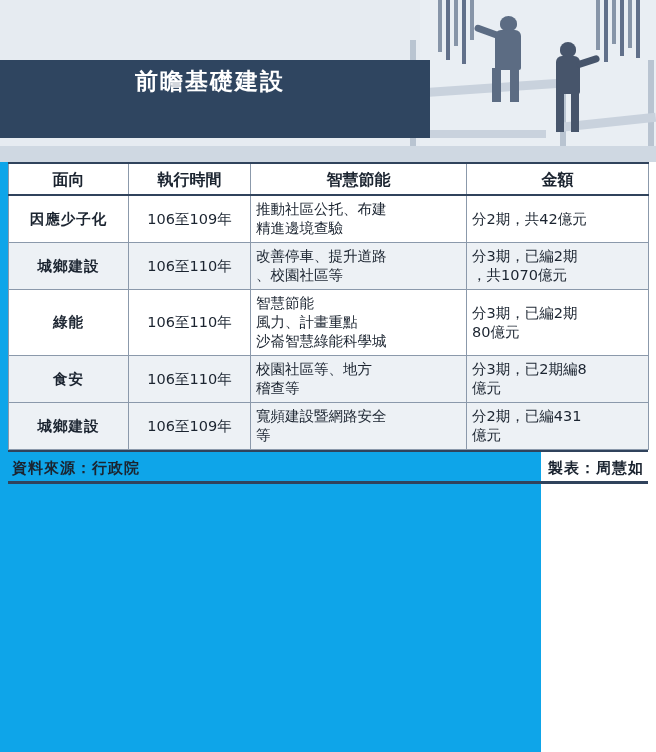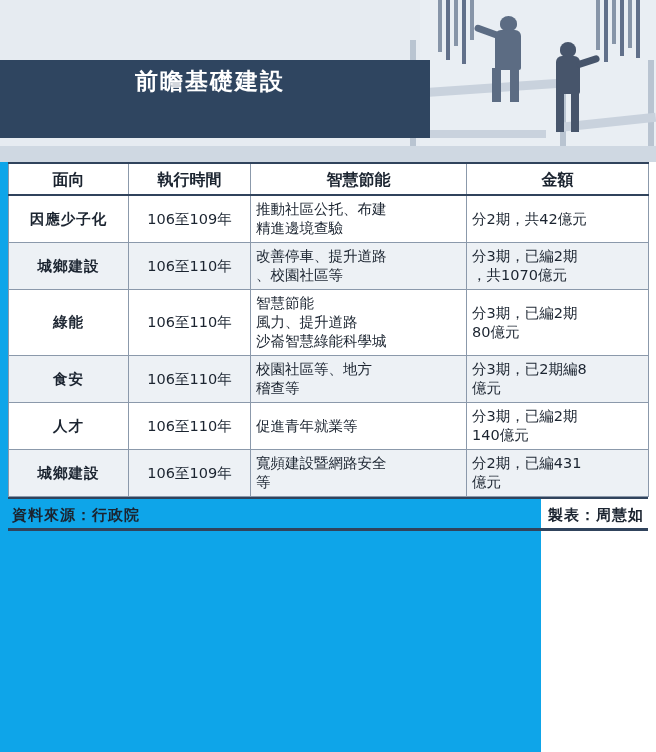--- a/index.html
+++ b/index.html
@@ -252,21 +252,21 @@
           </td>
         </tr>
 
 
 
         <tr>
           <td class="aspect">綠能</td>
           <td class="period">106至110年</td>
           <td class="focus">
             <span class="line">智慧節能</span>
-            <span class="line">風力、提升道路</span>
+            <span class="line">風力、計畫重點</span>
             <span class="line">沙崙智慧綠能科學城</span>
           </td>
           <td class="amount">
             <span class="line">分3期，已編2期</span>
             <span class="line">80億元</span>
           </td>
         </tr>
 
         <tr class="alt">
           <td class="aspect">食安</td>
@@ -274,31 +274,20 @@
           <td class="focus">
             <span class="line">校園社區等、地方</span>
             <span class="line">稽查等</span>
           </td>
           <td class="amount">
             <span class="line">分3期，已2期編8</span>
             <span class="line">億元</span>
           </td>
         </tr>
 
-        <tr>
-          <td class="aspect">人才</td>
-          <td class="period">106至110年</td>
-          <td class="focus">
-            <span class="line">促進青年就業等</span>
-          </td>
-          <td class="amount">
-            <span class="line">分3期，已編2期</span>
-            <span class="line">140億元</span>
-          </td>
-        </tr>
 
         <tr class="alt">
           <td class="aspect">城鄉建設</td>
           <td class="period">106至109年</td>
           <td class="focus">
             <span class="line">寬頻建設暨網路安全</span>
             <span class="line">等</span>
           </td>
           <td class="amount">
             <span class="line">分2期，已編431</span>

